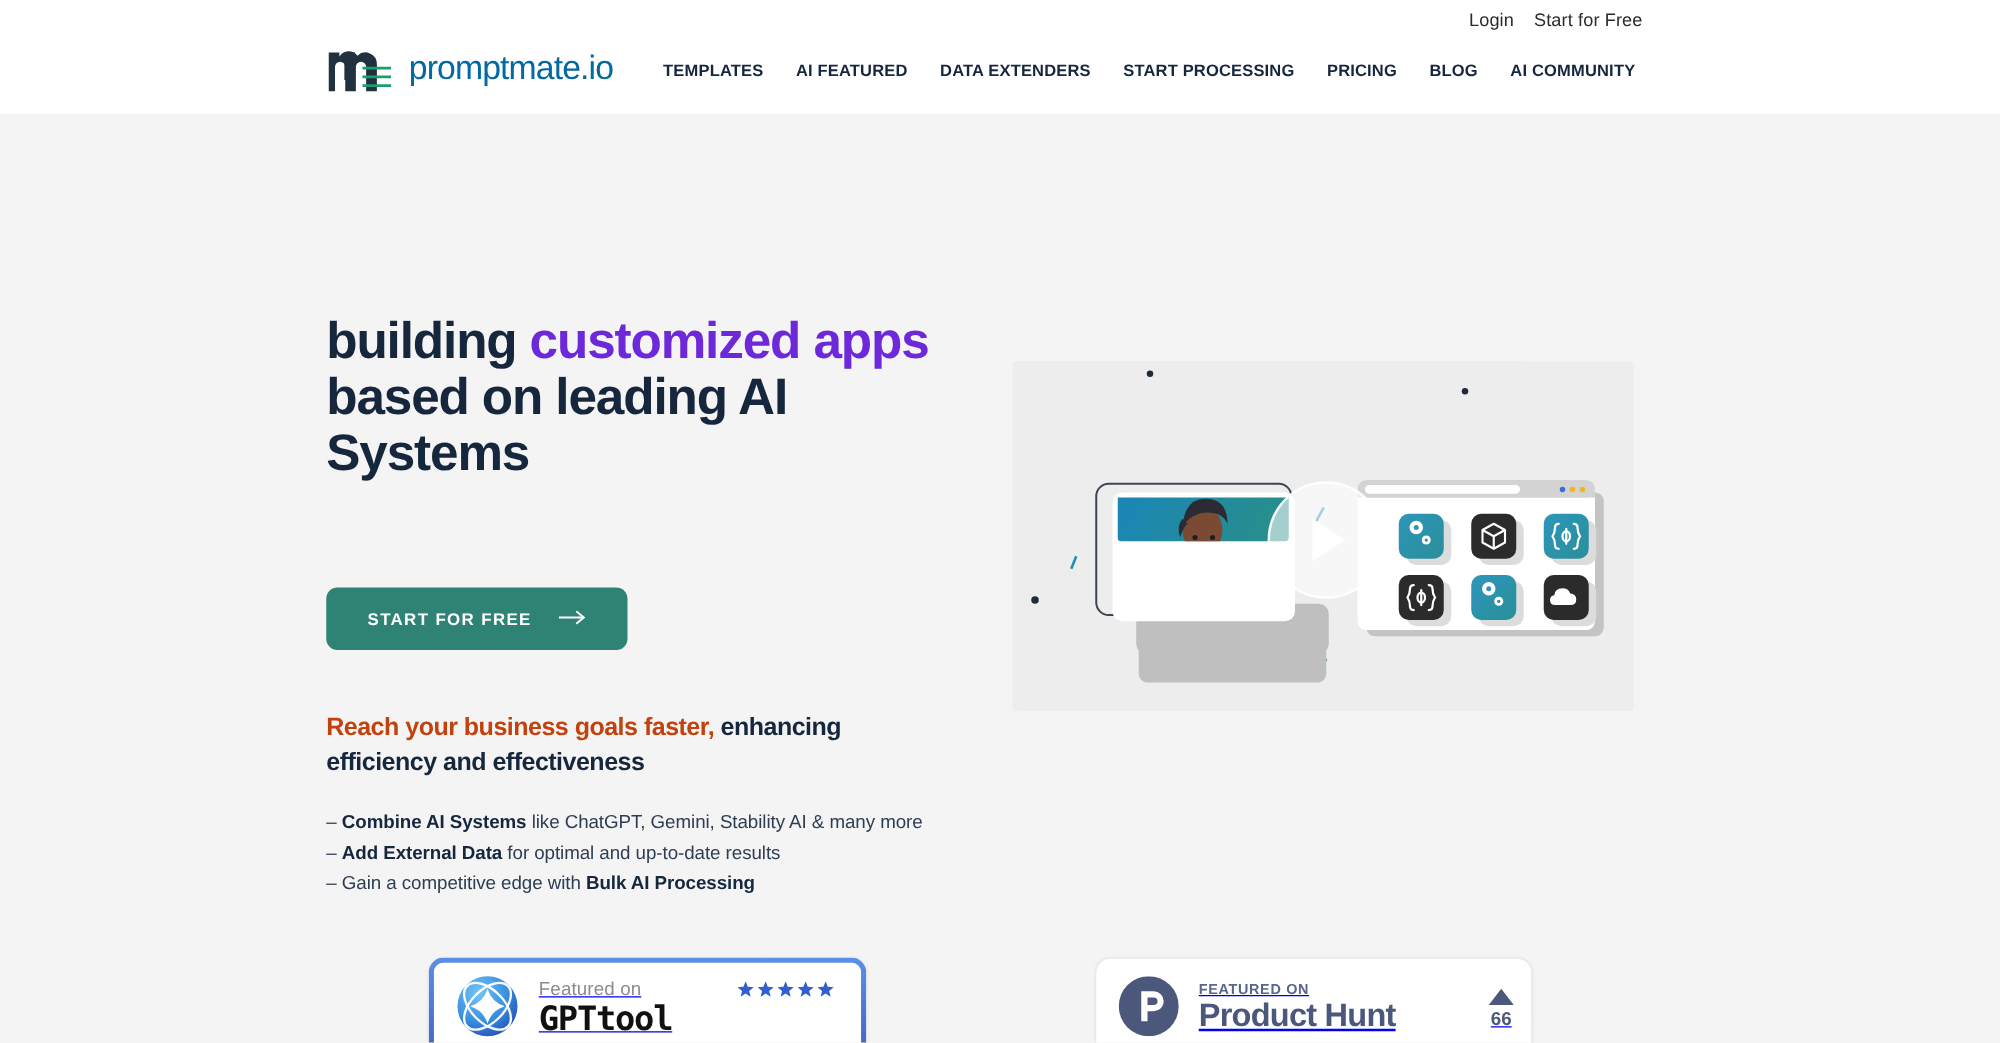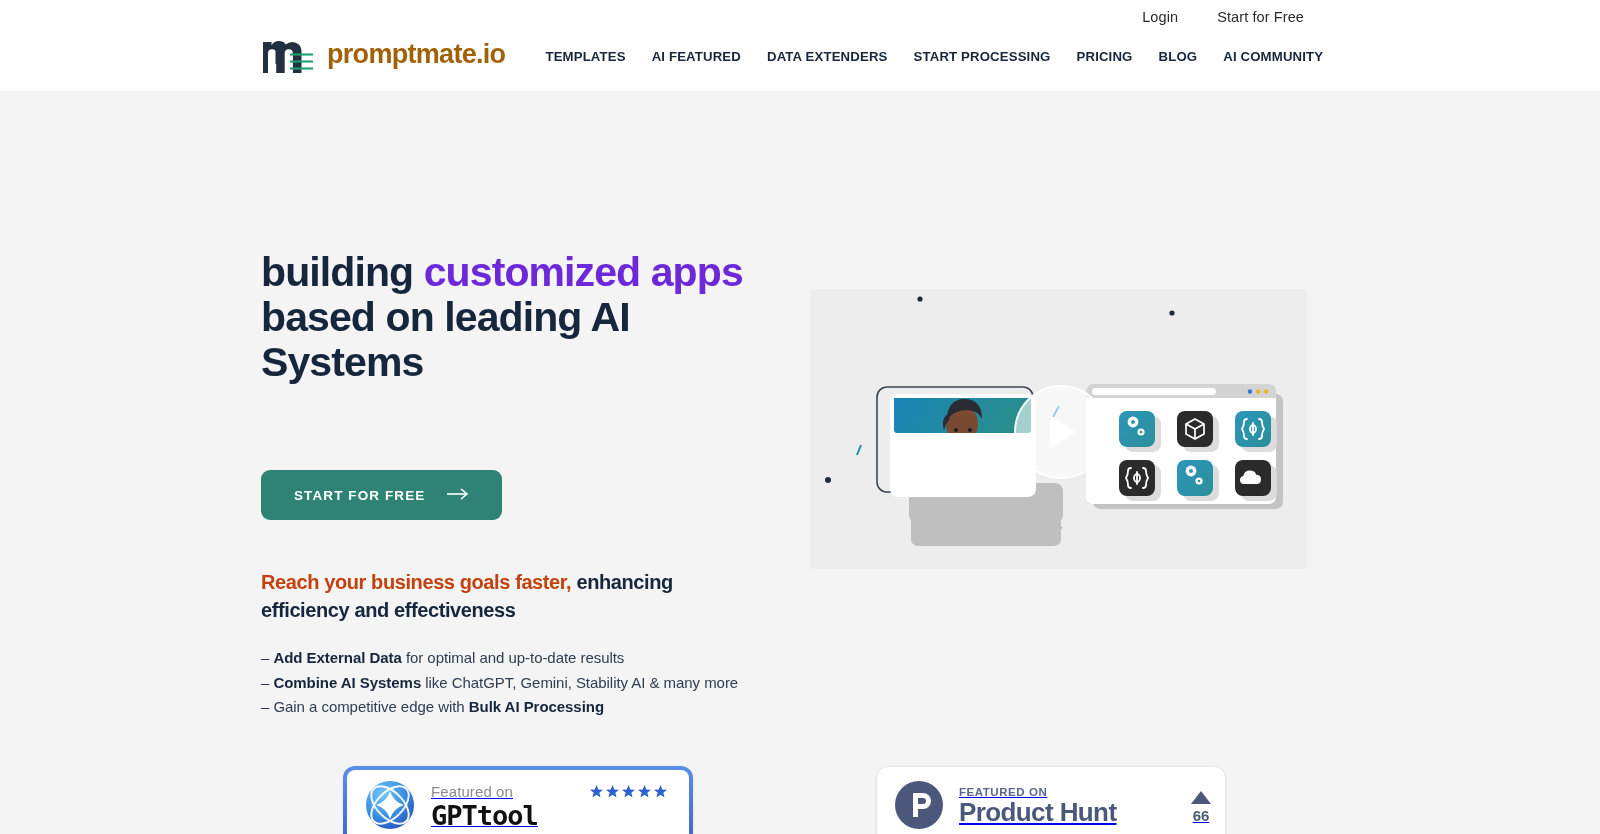--- a/index.html
+++ b/index.html
@@ -13,40 +13,40 @@
 
   
   .header {
     background:#ffffff;
     height:91px;
     position:relative;
     width:100%;
   }
   .topbar {
     position:absolute;
-    top:9px; right:296px;
-    display:flex; align-items:center; gap:39px;
+    top:9px; right:286px;
+    display:flex; align-items:center; gap:16px;
   }
   .topbar a {
     font-size:14.5px;
     color:#2b2b2b;
     text-decoration:none;
     letter-spacing:.1px;
   }
   .header-main {
     position:absolute;
     left:261px; top:33px;
     display:flex; align-items:center;
   }
   .logo { display:flex; align-items:center; gap:0; text-decoration:none; }
   .logo-mark { width:52px; height:42px; display:block; }
   .logo-text {
     font-size:27px;
-    font-weight:700;
-    color:#a16207;
+    font-weight:400;
+    color:#0369a1;
     letter-spacing:-.7px;
     margin-left:14px;
   }
   .nav {
     display:flex; align-items:center;
     gap:0;
     margin-left:32px;
     padding-top:5px;
   }
   .nav a {
@@ -260,25 +260,25 @@
       </span>
     </button>
 
     <p class="subhead">
       <span class="accent">Reach your business goals faster,</span><span> enhancing efficiency and effectiveness</span>
     </p>
 
     <ul class="bullets">
       <li>
         <span class="dash">–</span>
-        <b>Add External Data</b><span> for optimal and up-to-date results</span>
+        <b>Combine AI Systems</b><span> like ChatGPT, Gemini, Stability AI &amp; many more</span>
       </li>
       <li>
         <span class="dash">–</span>
-        <b>Combine AI Systems</b><span> like ChatGPT, Gemini, Stability AI &amp; many more</span>
+        <b>Add External Data</b><span> for optimal and up-to-date results</span>
       </li>
       <li>
         <span class="dash">–</span>
         <span>Gain a competitive edge with </span><b>Bulk AI Processing</b>
       </li>
     </ul>
 
   </div>
 
   <div class="hero-visual">

